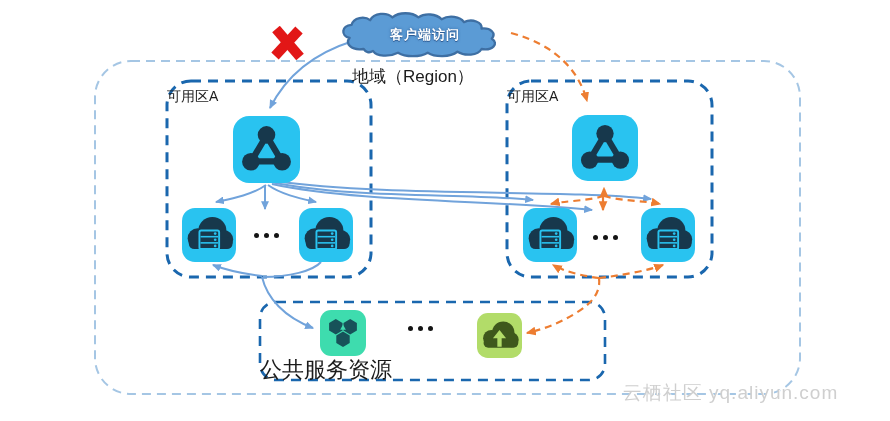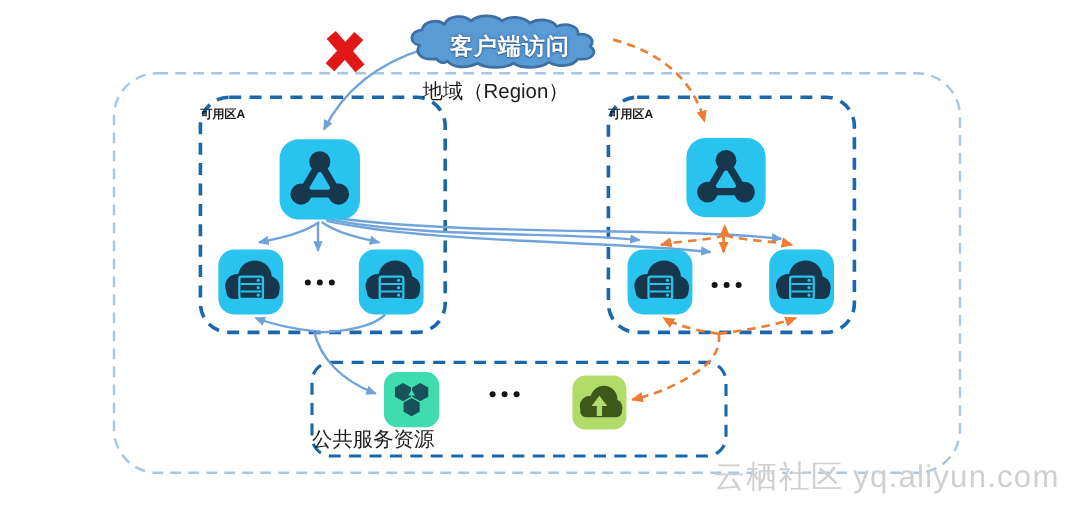--- a/index.html
+++ b/index.html
@@ -10,23 +10,23 @@
   #wires{position:absolute;left:0;top:0;}
   .region-box{fill:none;stroke:var(--region-border);stroke-width:2;stroke-dasharray:9 6;}
   .zone-box{fill:none;stroke:var(--zone-border);stroke-width:3;stroke-dasharray:10 7;}
   .zone-box.thin{stroke-width:2.6;}
   .wb{fill:none;stroke:var(--arrow-blue);stroke-width:2;}
   .wo{fill:none;stroke:var(--arrow-orange);stroke-width:2.2;stroke-dasharray:7 5;}
   .mb{fill:var(--arrow-blue);}
   .mo{fill:var(--arrow-orange);}
 
   .label{position:absolute;color:var(--text-dark);text-align:left;}
-  .zone-label{font-size:10px;font-weight:bold;}
+  .zone-label{font-size:14px;}
   .region-label{font-size:17px;}
-  .public-label{font-size:17px;}
+  .public-label{font-size:22px;}
 
   .icon{position:absolute;border-radius:24%;}
   .icon svg{display:block;width:100%;height:100%;}
   .cyan{background:var(--icon-cyan);}
   .mint{background:var(--icon-mint);}
   .lime{background:var(--icon-lime);}
 
   .glyph-line{stroke:var(--glyph-navy);stroke-width:4.5;stroke-linecap:round;}
   .glyph-dot{fill:var(--glyph-navy);}
   .f{fill:var(--glyph-navy);}
@@ -38,29 +38,29 @@
   .olive{fill:var(--glyph-olive);}
   .lime-arrow{fill:var(--icon-lime);}
 
   .dots{position:absolute;display:flex;gap:5px;}
   .dots i{width:5px;height:5px;border-radius:50%;background:#141414;}
 
   #client-cloud{position:absolute;left:333px;top:10px;width:182px;height:52px;}
   #cloud-body{fill:var(--cloud-fill);stroke:var(--cloud-stroke);stroke-width:2.5;stroke-linejoin:round;}
   .cloud-label{
     position:absolute;left:340px;top:26px;width:170px;text-align:center;
-    color:#fff;font-weight:bold;font-size:19px;letter-spacing:1px;
+    color:#fff;font-weight:bold;font-size:13px;letter-spacing:1px;
     text-shadow:0 1px 0 #2f5e96,0 0 3px #2f5e96;
   }
   #blocked-x{position:absolute;left:270px;top:26px;width:36px;height:34px;}
   #blocked-x line{stroke:var(--blocked-red);stroke-width:10;stroke-linecap:butt;}
 
   .watermark{
-    position:absolute;left:578px;top:380px;width:305px;text-align:right;
-    font-size:26px;color:var(--watermark-gray);letter-spacing:1px;
+    position:absolute;left:578px;top:380px;width:305px;text-align:center;
+    font-size:19px;color:var(--watermark-gray);letter-spacing:1px;
     text-shadow:1px 1px 0 #ffffff;white-space:nowrap;
   }
 </style>
 </head>
 <body>
 
 <div id="stage">
 
   <svg id="wires" width="890" height="421" viewBox="0 0 890 421">
     <defs>

